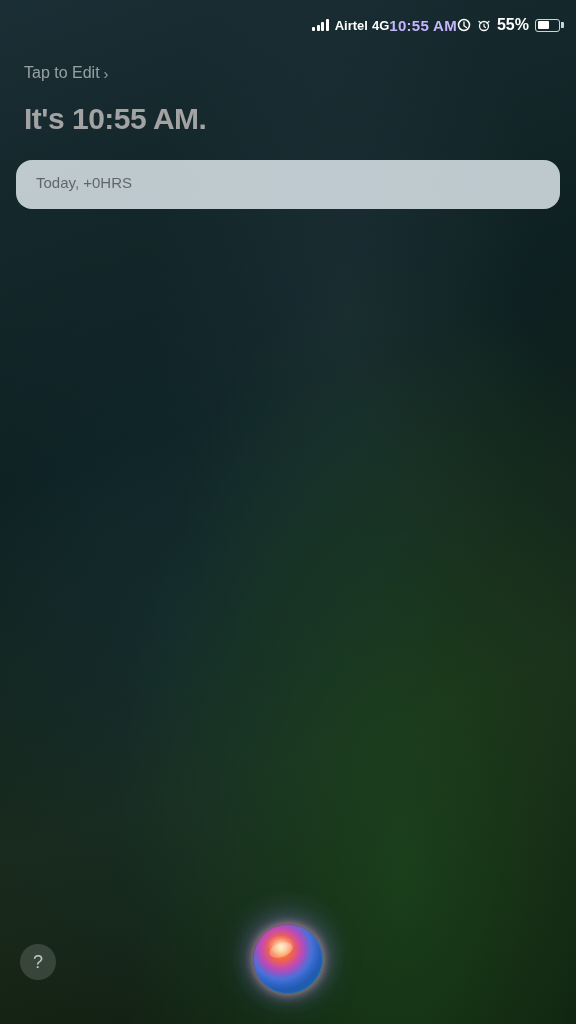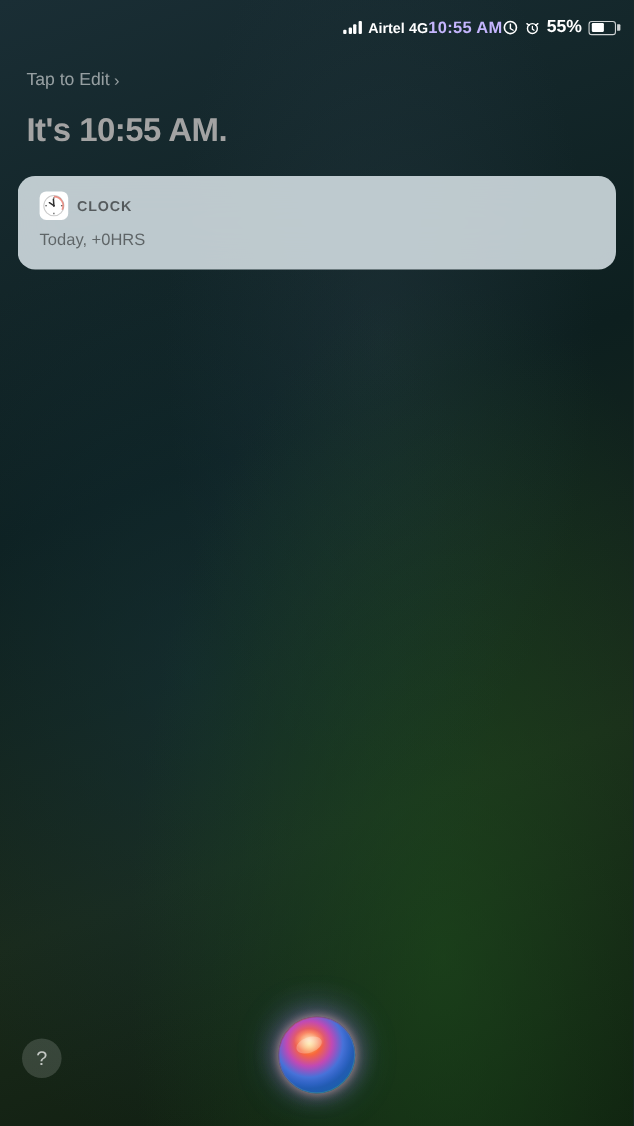--- a/index.html
+++ b/index.html
@@ -375,40 +375,20 @@
       <span class="tap-to-edit-text">Tap to Edit</span>
       <span class="tap-to-edit-chevron">›</span>
     </div>
   </div>
 
   <div class="siri-response">
     <div class="response-text">It's 10:55 AM.</div>
   </div>
 
   <div class="clock-card">
-    <div class="card-header">
-      <div class="clock-app-icon">
-        <svg class="clock-svg" viewBox="0 0 24 24" fill="none">
-          <circle cx="12" cy="12" r="10" fill="white" stroke="#ccc" stroke-width="1"></circle>
-          <circle cx="12" cy="12" r="9" fill="white"></circle>
-
-          <line x1="12" y1="3.5" x2="12" y2="5" stroke="#333" stroke-width="1"></line>
-          <line x1="12" y1="19" x2="12" y2="20.5" stroke="#333" stroke-width="1"></line>
-          <line x1="3.5" y1="12" x2="5" y2="12" stroke="#333" stroke-width="1"></line>
-          <line x1="19" y1="12" x2="20.5" y2="12" stroke="#333" stroke-width="1"></line>
-
-          <line x1="12" y1="12" x2="7.5" y2="9" stroke="#333" stroke-width="1.5" stroke-linecap="round"></line>
-          <line x1="12" y1="12" x2="11.5" y2="5.5" stroke="#333" stroke-width="1.5" stroke-linecap="round"></line>
-          <circle cx="12" cy="12" r="1" fill="#333"></circle>
-
-          <path d="M12 3 A9 9 0 0 1 20.2 16" stroke="#e74c3c" stroke-width="1.5" fill="none" opacity="0.6"></path>
-        </svg>
-      </div>
-      <span class="card-title">CLOCK</span>
-    </div>
     <div class="card-body">
       <div class="card-location-area">
         <span class="card-subtitle">Today, +0HRS</span>
       </div>
     </div>
   </div>
 
   <div class="bottom-area">
     <div class="orb-glow"></div>
 

